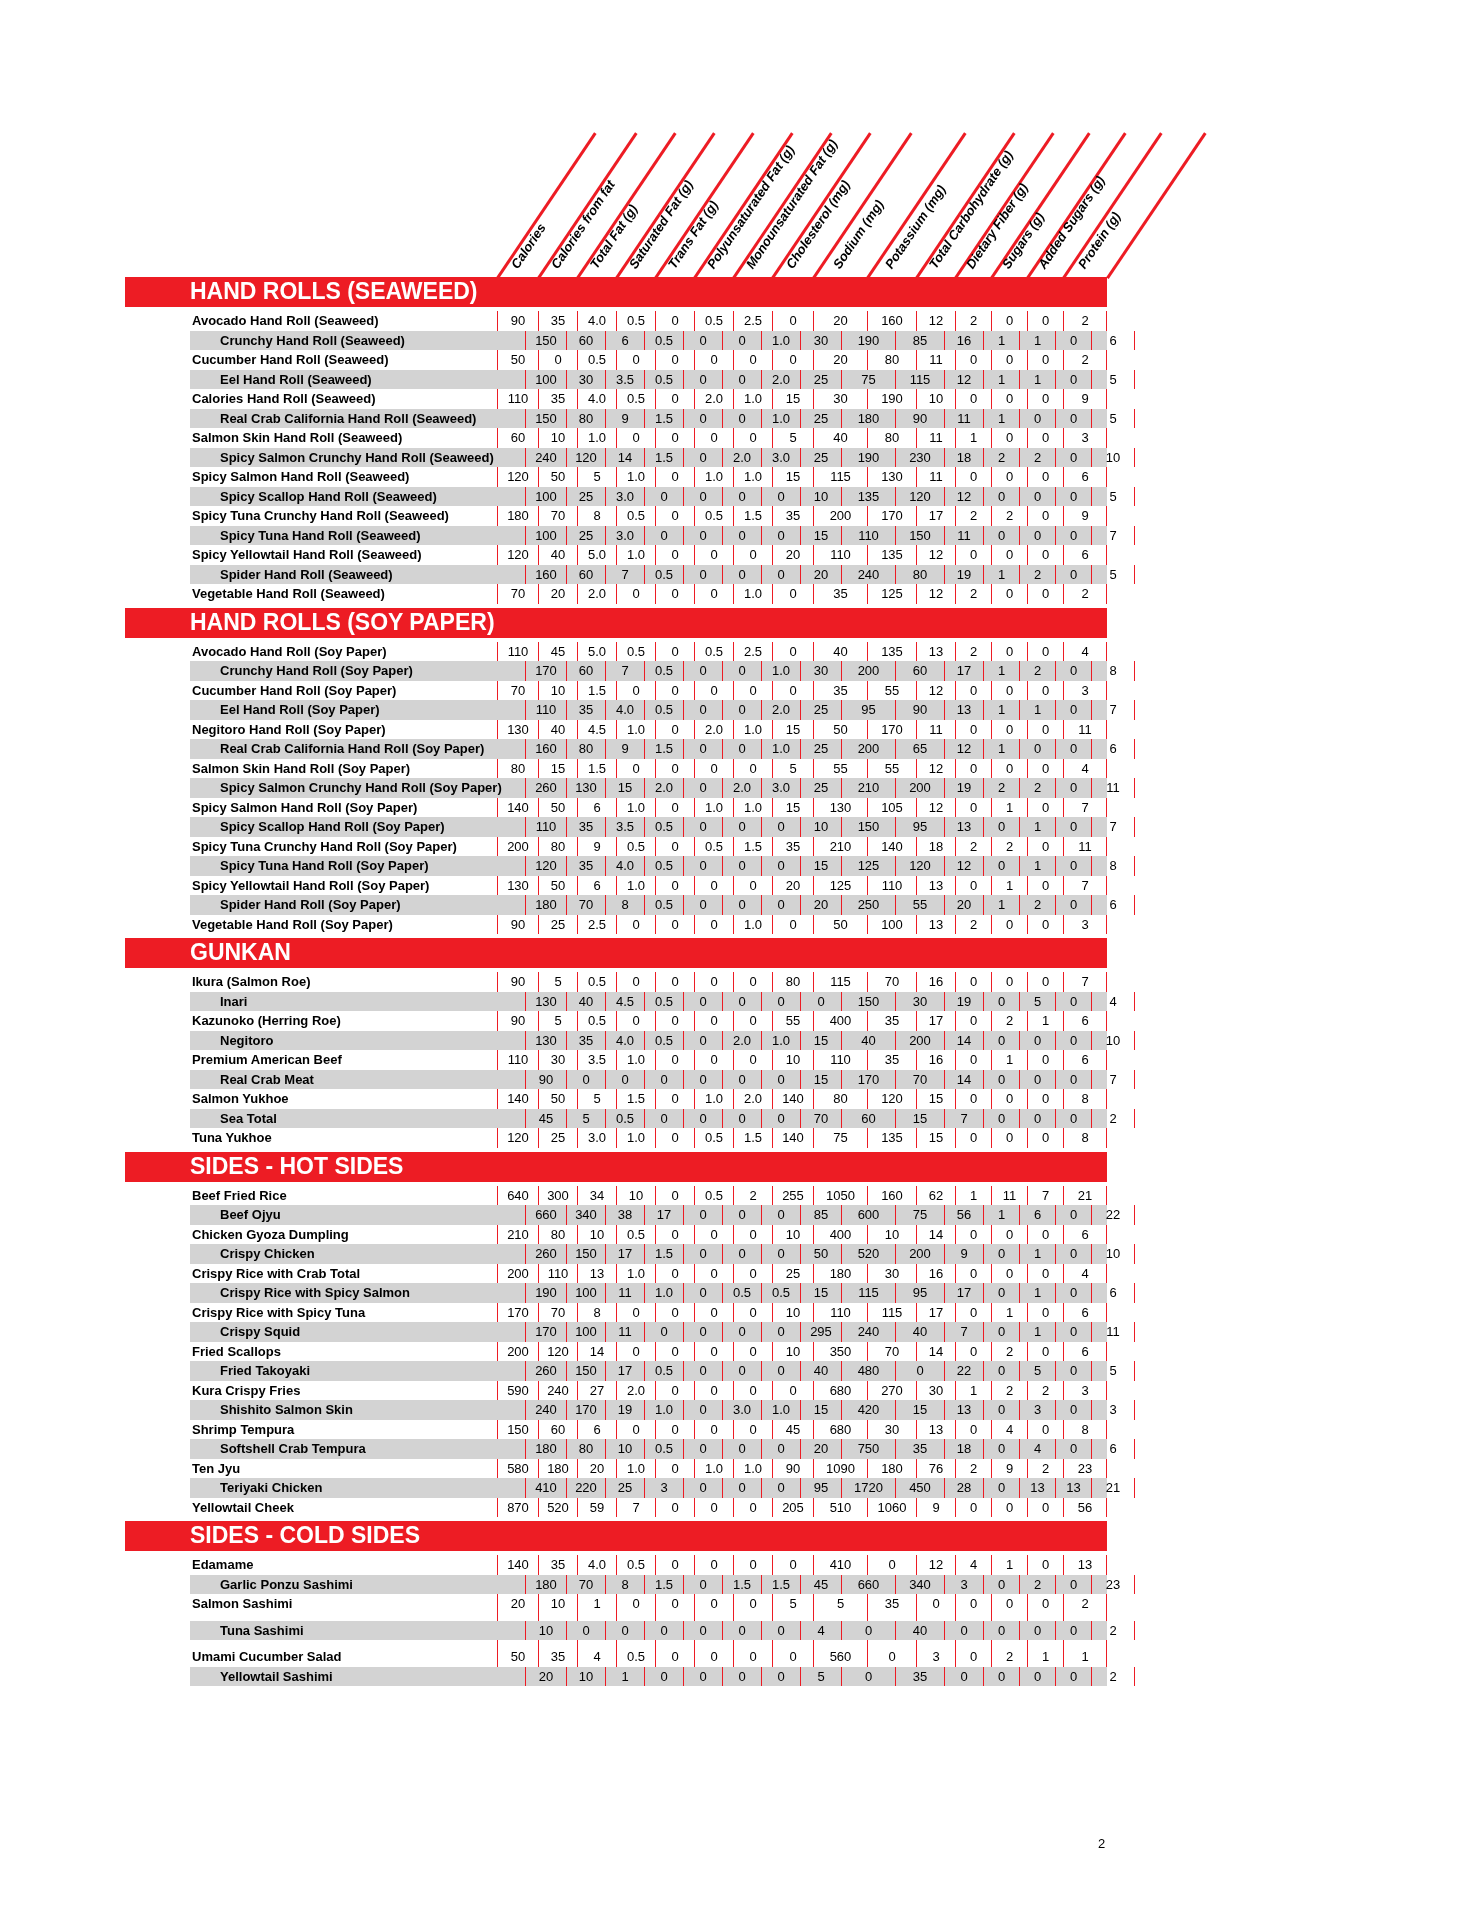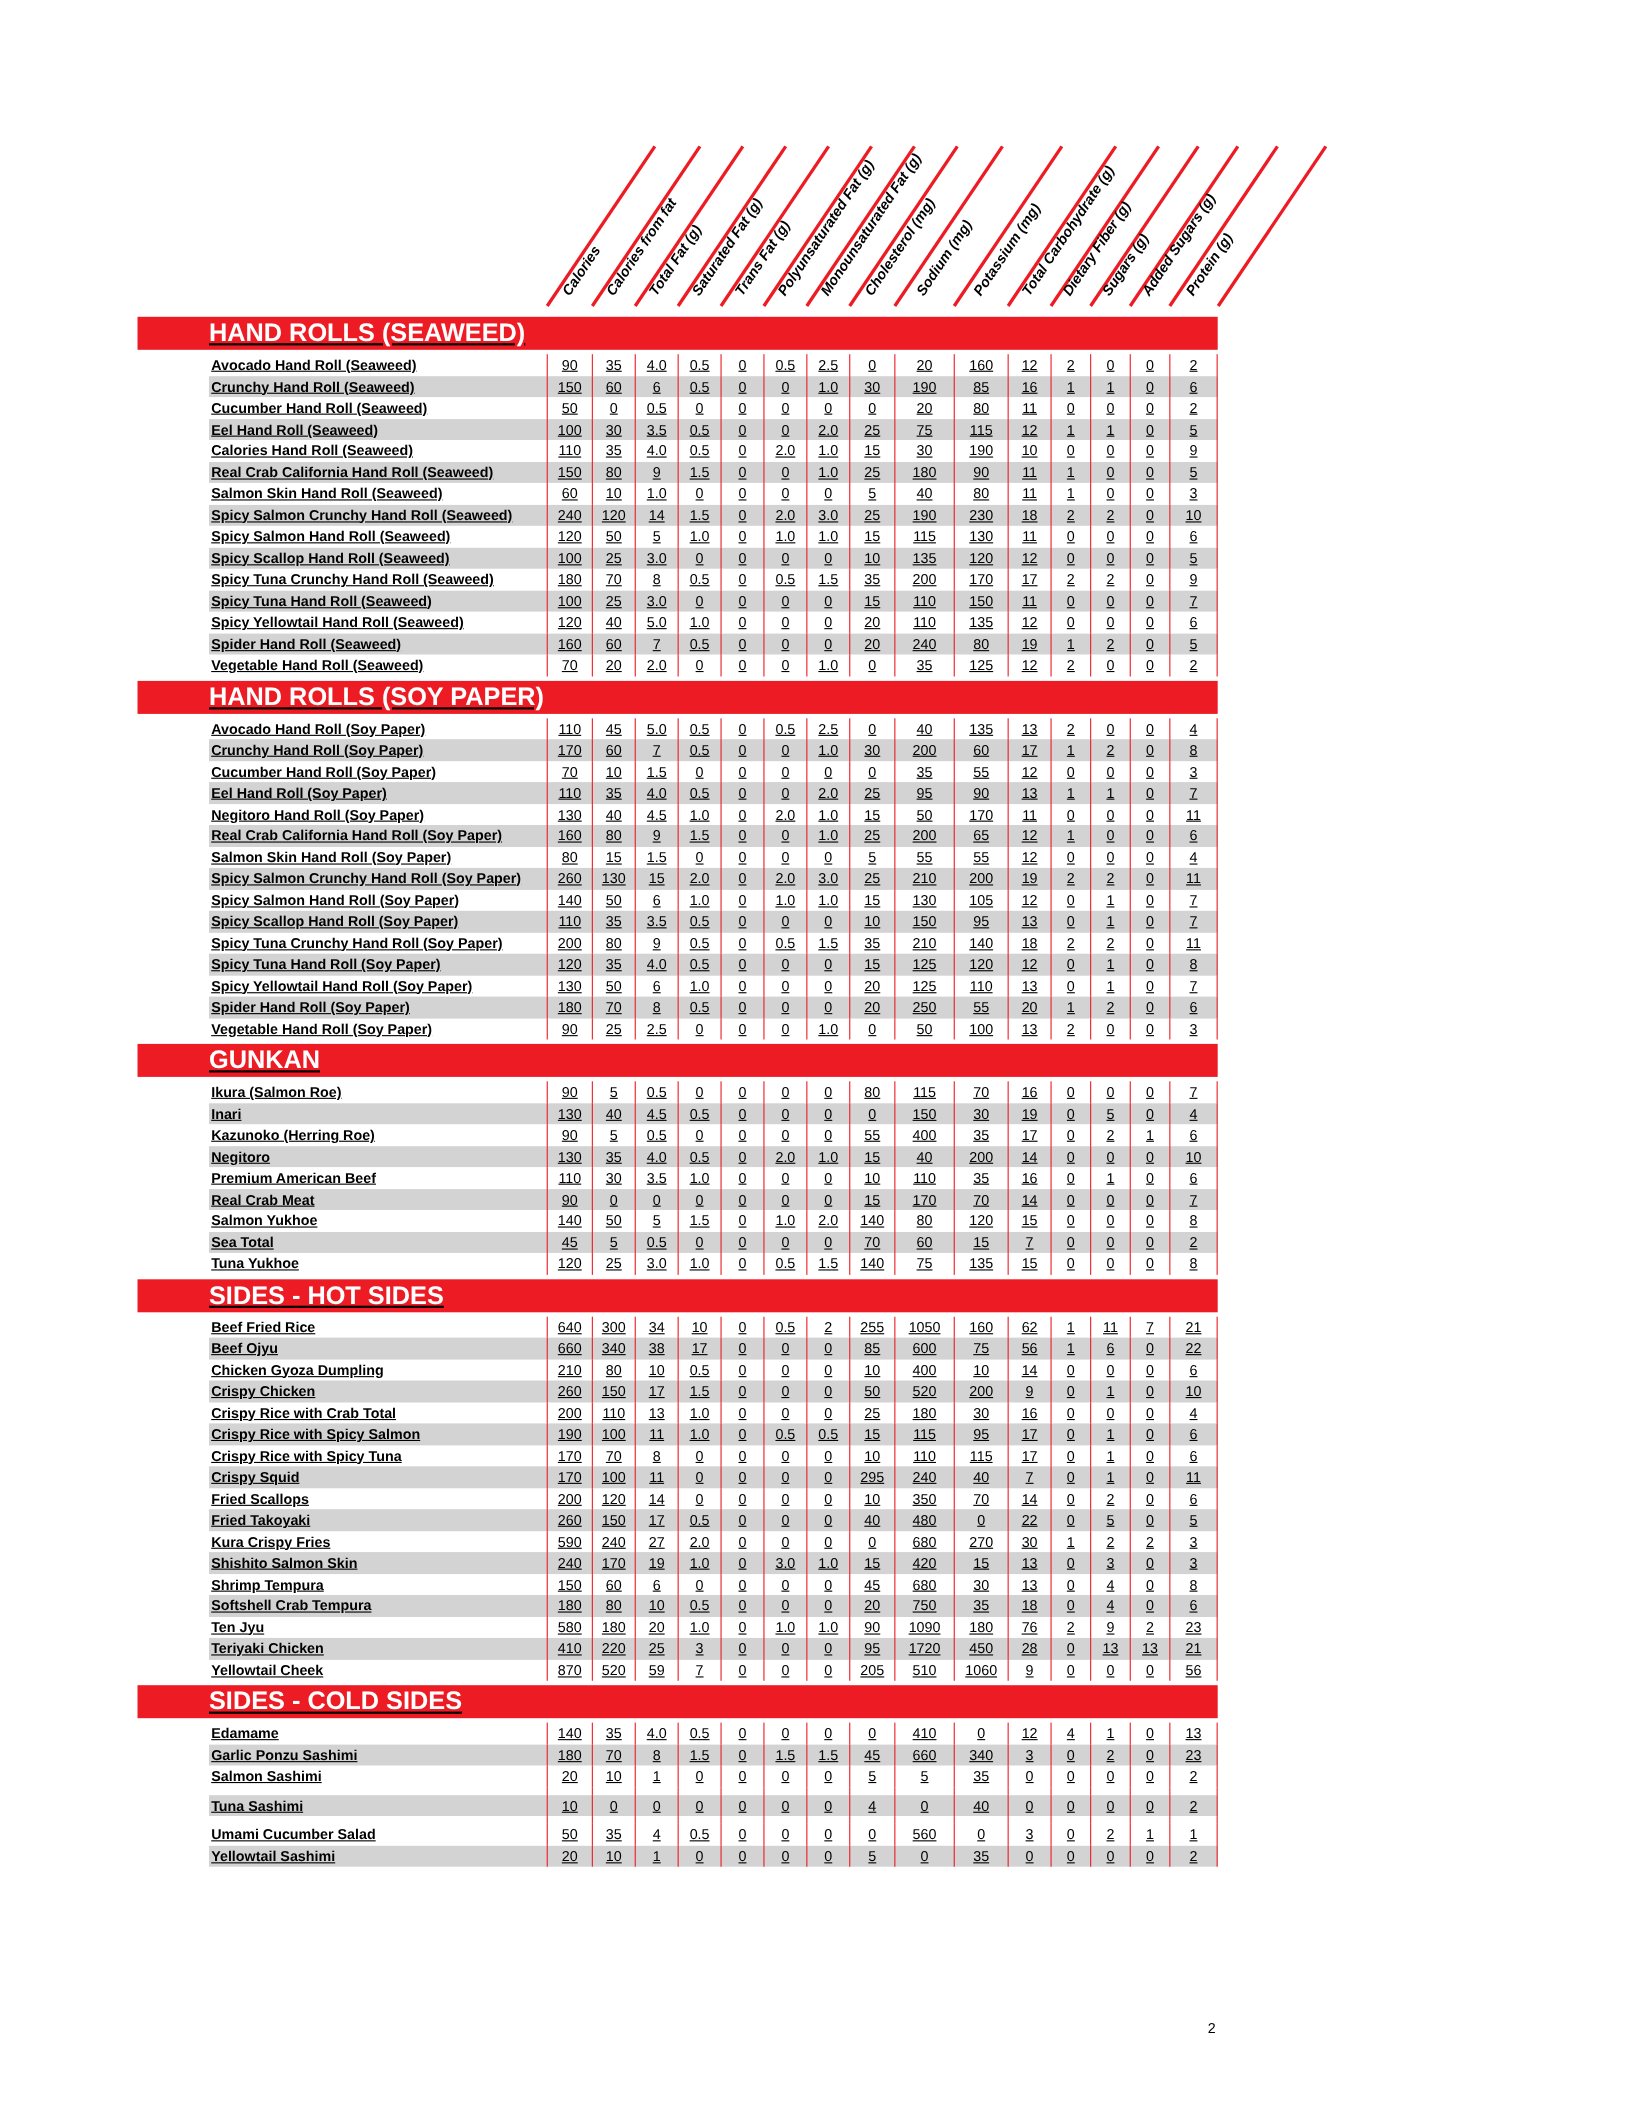--- a/index.html
+++ b/index.html
@@ -49,21 +49,21 @@
   .rows{
     margin-left:190px;
     width:917px;
   }
   .t-row{
     display:grid;
     grid-template-columns:307px 41px 39px 39px 39px 39px 39px 39px 41px 54px 49px 39px 36px 36px 36px 44px;
     height:19.5px;line-height:19.5px;
     font-size:13px;
   }
-  .t-row.alt{background:var(--alt);}
+  .t-row.alt{background:var(--alt);padding-left:28px;}
   .t-row.spacer{height:7px;line-height:7px;background:#fff;}
   .cell-name{
     font-weight:bold;
     padding-left:2px;
     white-space:nowrap;overflow:hidden;
     box-sizing:border-box;
   }
   .cell-val{
     text-align:center;
     border-left:1.5px solid var(--accent);
@@ -107,21 +107,21 @@
       <div class="col-label" style="left: 755.5px; top: 256px;">Monounsaturated Fat (g)</div>
       <div class="col-label" style="left: 795.5px; top: 256px;">Cholesterol (mg)</div>
       <div class="col-label" style="left: 843px; top: 256px;">Sodium (mg)</div>
       <div class="col-label" style="left: 894.5px; top: 256px;">Potassium (mg)</div>
       <div class="col-label" style="left: 938.5px; top: 256px;">Total Carbohydrate (g)</div>
       <div class="col-label" style="left: 976px; top: 256px;">Dietary Fiber (g)</div>
       <div class="col-label" style="left: 1012px; top: 256px;">Sugars (g)</div>
       <div class="col-label" style="left: 1048px; top: 256px;">Added Sugars (g)</div>
       <div class="col-label" style="left: 1088px; top: 256px;">Protein (g)</div>
     </div>
-  <div id="table-area" style="top: 284px; text-decoration: underline;">
+  <div id="table-area" style="top: 273px;">
       <div class="section-bar">HAND ROLLS (SEAWEED)</div>
       <div class="rows">
         <div class="t-row">
           <div class="cell-name">Avocado Hand Roll (Seaweed)</div>
           <div class="cell-val">90</div>
           <div class="cell-val">35</div>
           <div class="cell-val">4.0</div>
           <div class="cell-val">0.5</div>
           <div class="cell-val">0</div>
           <div class="cell-val">0.5</div>

